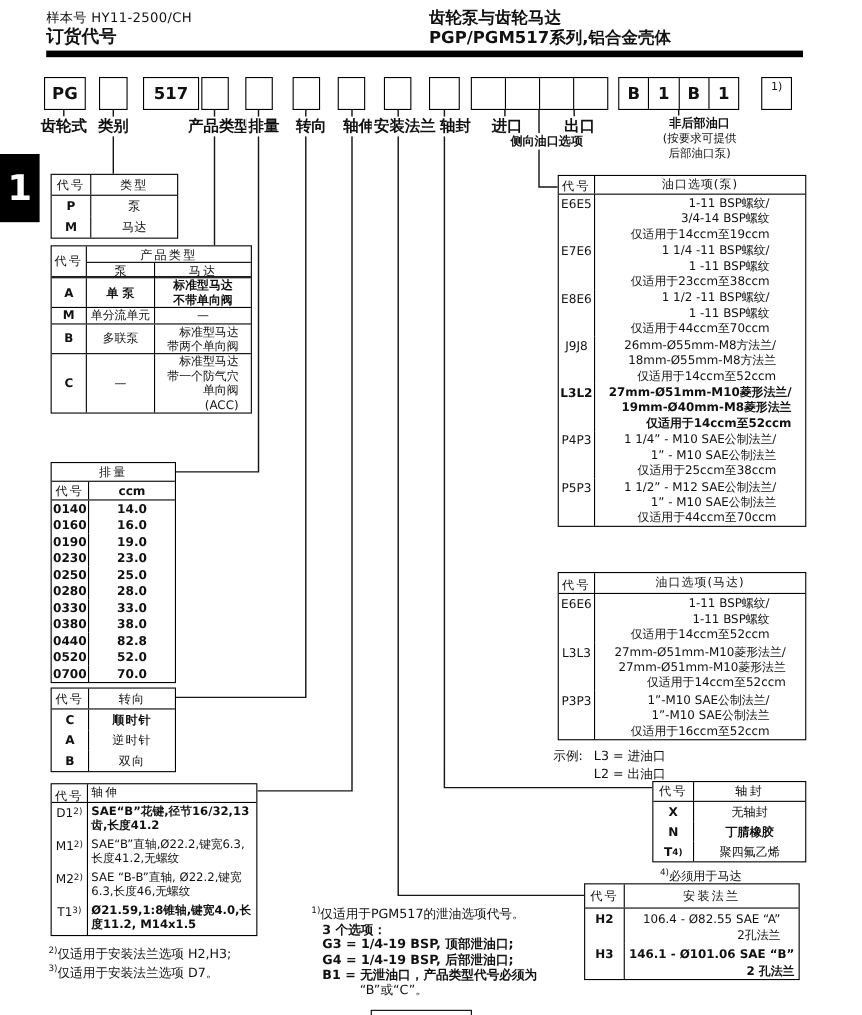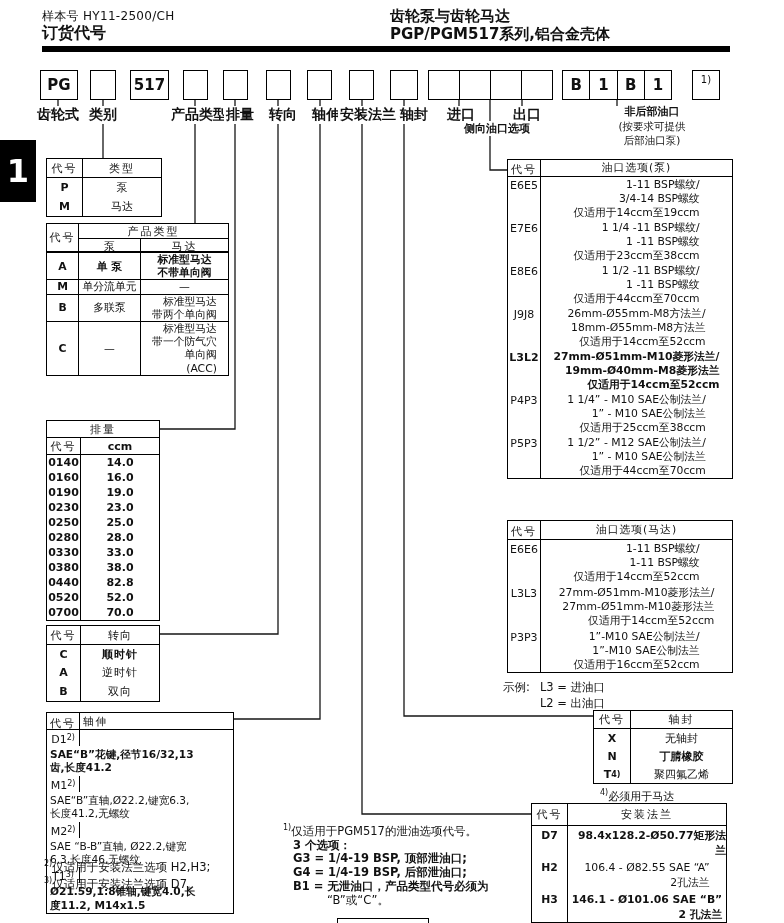--- a/index.html
+++ b/index.html
@@ -26,21 +26,21 @@
                 font-weight:bold;font-size:15px;border-left:1.2px solid #000;}
   .cgroup .cell:first-child{border-left:none;}
   .fnbox{position:absolute;top:70px;height:30px;border:1.6px solid #000;background:#fff;
          font-size:10px;text-align:center;padding-top:3px;z-index:2;box-sizing:border-box;}
 
   
   .blabel{position:absolute;top:106px;transform:translateX(-50%);background:#fff;
           font-weight:bold;font-size:14px;white-space:nowrap;padding:0 2px;z-index:2;}
   .blabel2{position:absolute;transform:translateX(-50%);background:#fff;
            font-weight:bold;font-size:11px;white-space:nowrap;padding:0 2px;z-index:2;}
-  .rear-label{position:absolute;top:105px;left:652px;transform:translateX(-50%);
+  .rear-label{position:absolute;top:105px;left:636px;transform:translateX(-50%);
               text-align:center;font-size:10.5px;line-height:14px;background:#fff;z-index:2;}
   .rear-label .b{font-weight:bold;font-size:11px;}
 
   
   .tbl{position:absolute;border:1.6px solid #000;background:#fff;z-index:1;box-sizing:border-box;}
   .hrow{display:flex;border-bottom:1.2px solid #000;box-sizing:border-box;}
   .trow{display:flex;box-sizing:border-box;}
   .bt{border-top:1.2px solid #000;}
   .c1{flex:none;border-right:1.2px solid #000;display:flex;align-items:center;
       justify-content:center;box-sizing:border-box;text-align:center;}
@@ -67,21 +67,21 @@
   #disp-tbl .title{height:16px;border-bottom:1.2px solid #000;display:flex;align-items:center;justify-content:center;letter-spacing:2px;}
   #disp-tbl .hrow{height:17px;} #disp-tbl .trow{height:15px;font-weight:bold;}
   #disp-tbl .c1{width:34px;}
 
   #rot-tbl{left:46px;top:625px;width:114px;}
   #rot-tbl .hrow{height:19px;} #rot-tbl .trow{height:18.5px;}
   #rot-tbl .c1{width:34px;} #rot-tbl .c2{letter-spacing:1px;}
 
   #shaft-tbl{left:46px;top:712px;width:188px;}
   #shaft-tbl .hrow{height:17px;} #shaft-tbl .c1{width:33px;}
-  #shaft-tbl .trow{min-height:30px;flex-direction:column;}
+  #shaft-tbl .trow{min-height:30px;}
   #shaft-tbl .c2{justify-content:flex-start;text-align:left;padding:2px 2px 1px 3px;
                  line-height:13.4px;font-size:10.6px;align-items:flex-start;}
   #shaft-tbl .c1{align-items:flex-start;padding-top:3px;}
 
   #pump-tbl{left:507px;top:159px;width:226px;}
   #pump-tbl .hrow{height:17px;} #pump-tbl .c1{width:33px;}
   #pump-tbl .trow{height:43px;} #pump-tbl .c2{line-height:14.2px;font-size:10.8px;align-items:flex-start;padding-top:1px;}
   #pump-tbl .c1{align-items:flex-start;padding-top:2px;}
 
   #motor-tbl{left:507px;top:520px;width:226px;}
@@ -134,21 +134,21 @@
   <div class="abs title-left">订货代号</div>
   <div class="abs title-right">
     <div>齿轮泵与齿轮马达</div>
     <div>PGP/PGM517系列,铝合金壳体</div>
   </div>
   <div class="abs black-bar"></div>
   <div class="abs side-tab">1</div>
 
   <div class="cbox" style="left:40px;width:38px;">PG</div>
   <div class="cbox" style="left:90px;width:26px;"></div>
-  <div class="cbox" style="left:130px;width:39px;">517</div>
+  <div class="cbox" style="left:130px;width:51px;">517</div>
   <div class="cbox" style="left:183px;width:25px;"></div>
   <div class="cbox" style="left:223px;width:25px;"></div>
   <div class="cbox" style="left:266px;width:25px;"></div>
   <div class="cbox" style="left:307px;width:25px;"></div>
   <div class="cbox" style="left:349px;width:25px;"></div>
   <div class="cbox" style="left:390px;width:28px;"></div>
 
   <div class="cgroup" style="left:428px;width:125px;">
     <div class="cell"></div>
     <div class="cell"></div>
@@ -473,24 +473,20 @@
   </div>
   <div class="abs" id="fn4"><sup>4)</sup><span>必须用于马达</span></div>
 
   <div class="tbl" id="flange-tbl">
     <div class="hrow">
       <div class="c1 hd">代号</div>
       <div class="c2 hd">安装法兰</div>
     </div>
     <div>
         <div class="trow">
-        <div class="c1 bold">D7</div>
-        <div class="c2 pre bold">98.4x128.2-Ø50.77矩形法兰</div>
-      </div>
-        <div class="trow">
         <div class="c1 bold">H2</div>
         <div class="c2 pre">106.4 - Ø82.55 SAE “A”
 2孔法兰</div>
       </div>
         <div class="trow">
         <div class="c1 bold">H3</div>
         <div class="c2 pre bold">146.1 - Ø101.06 SAE “B”
 2 孔法兰</div>
       </div>
       </div>

